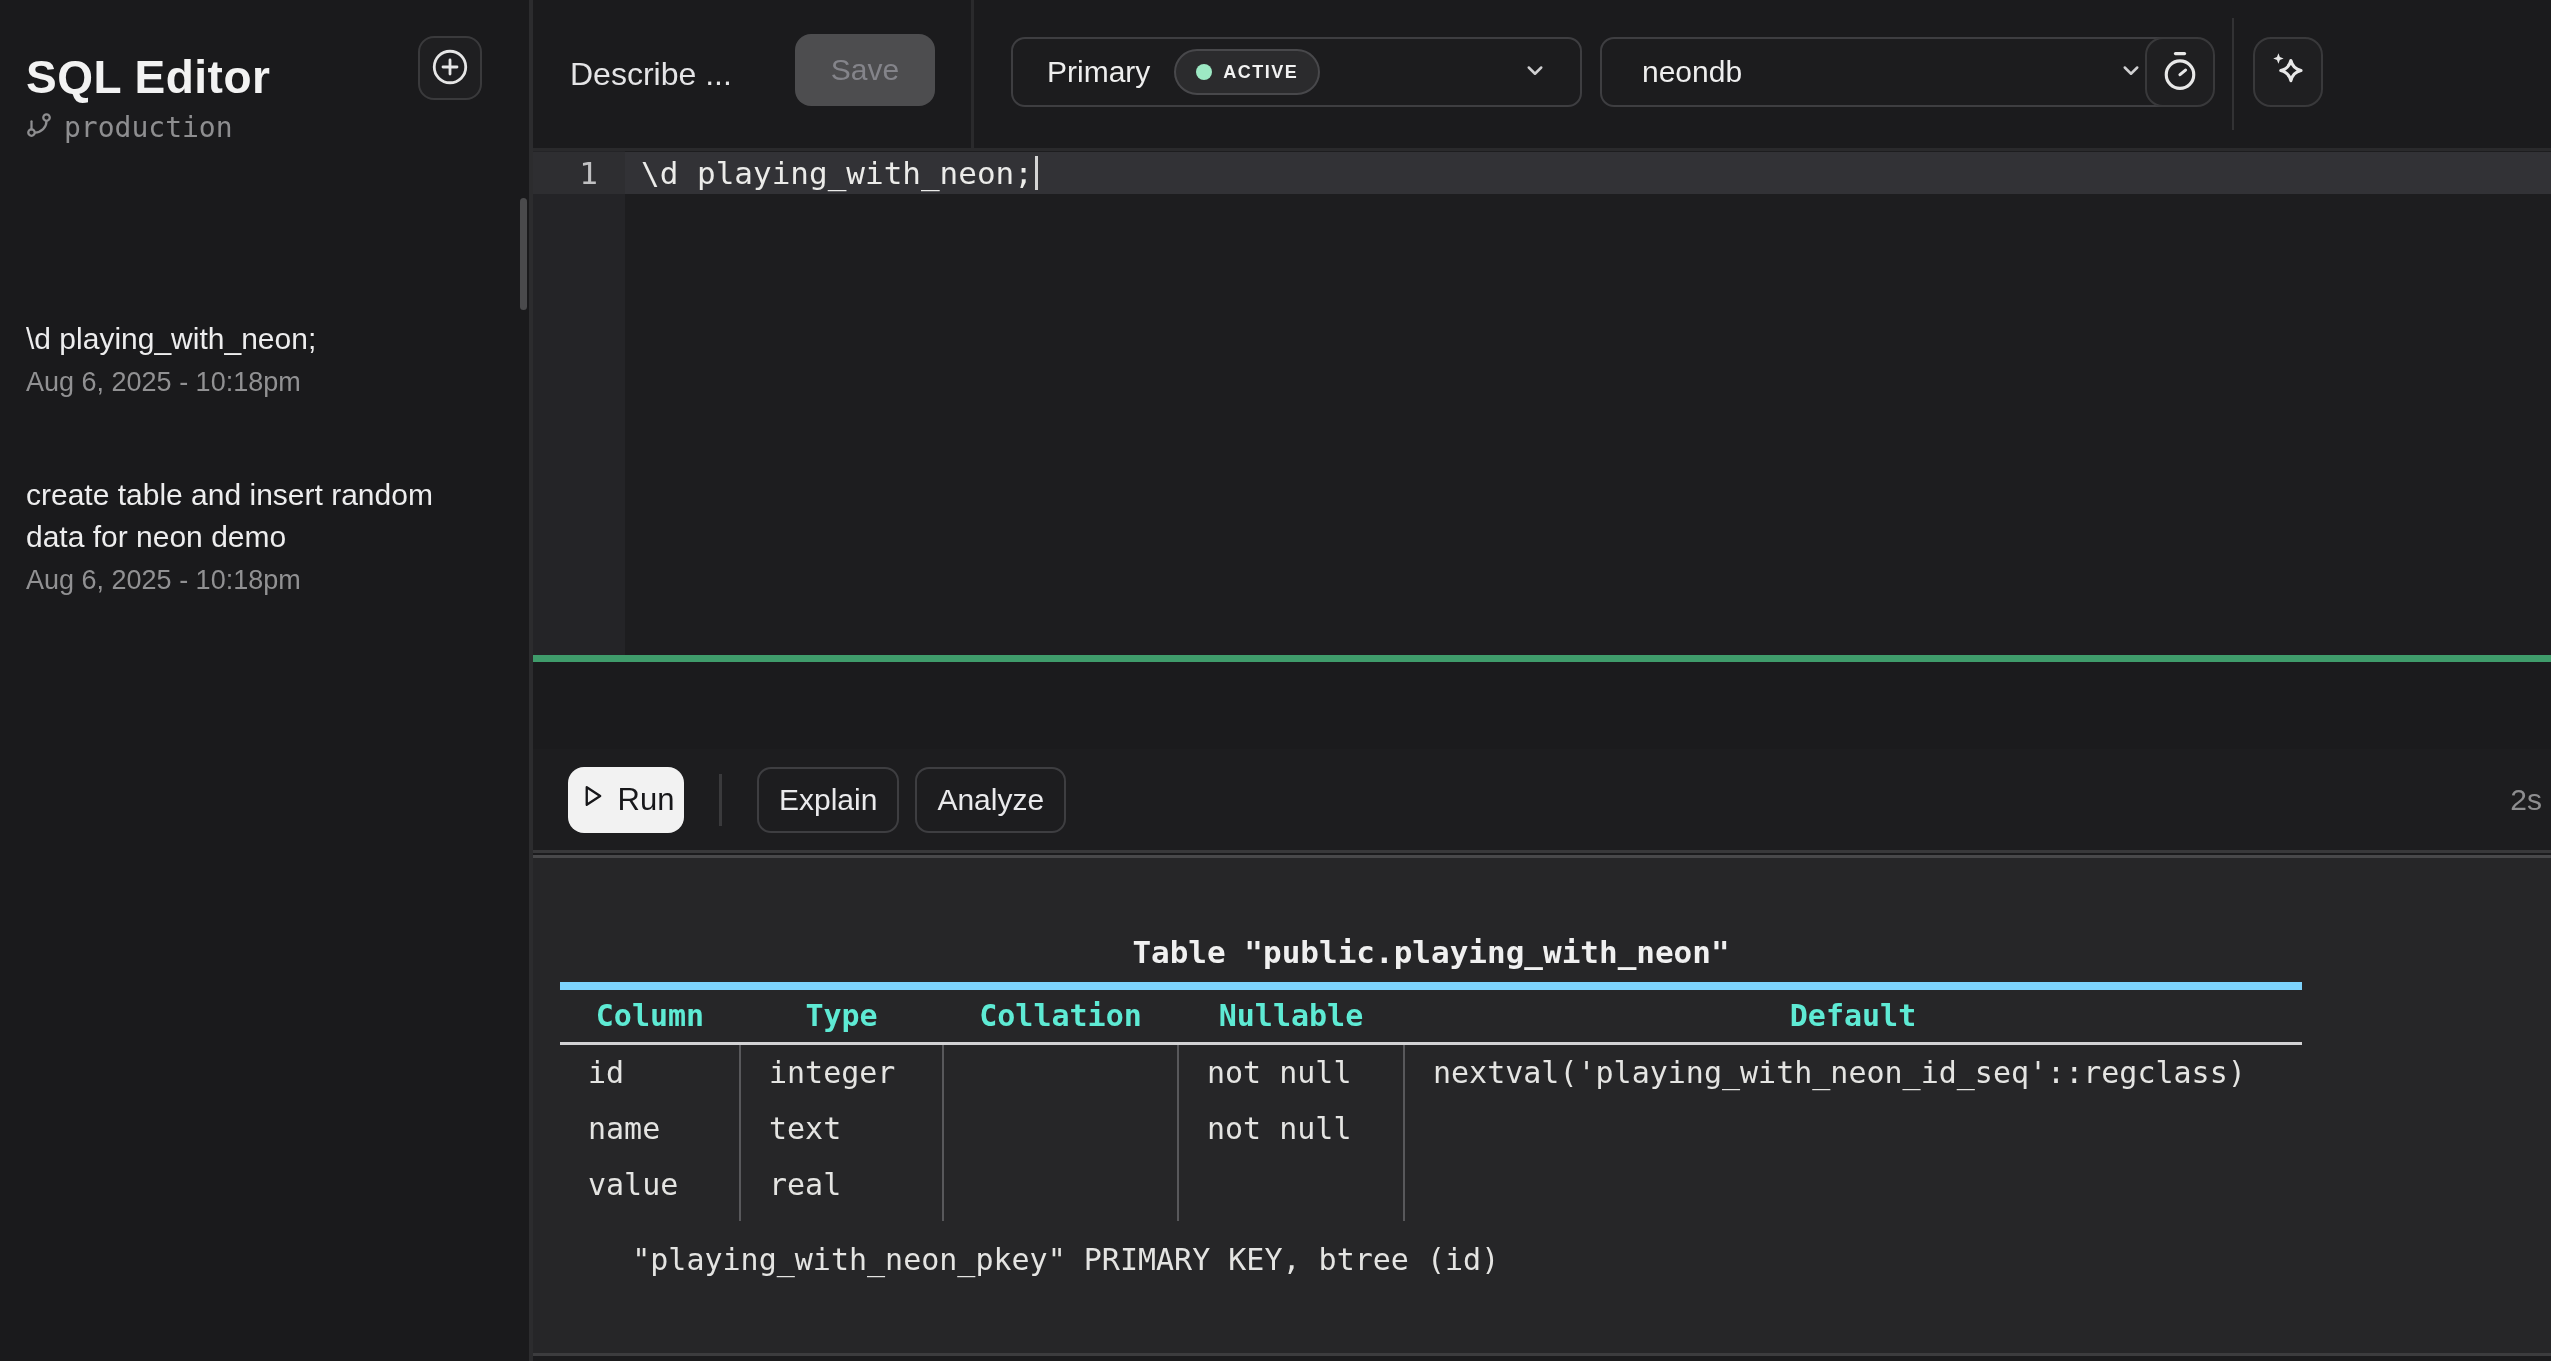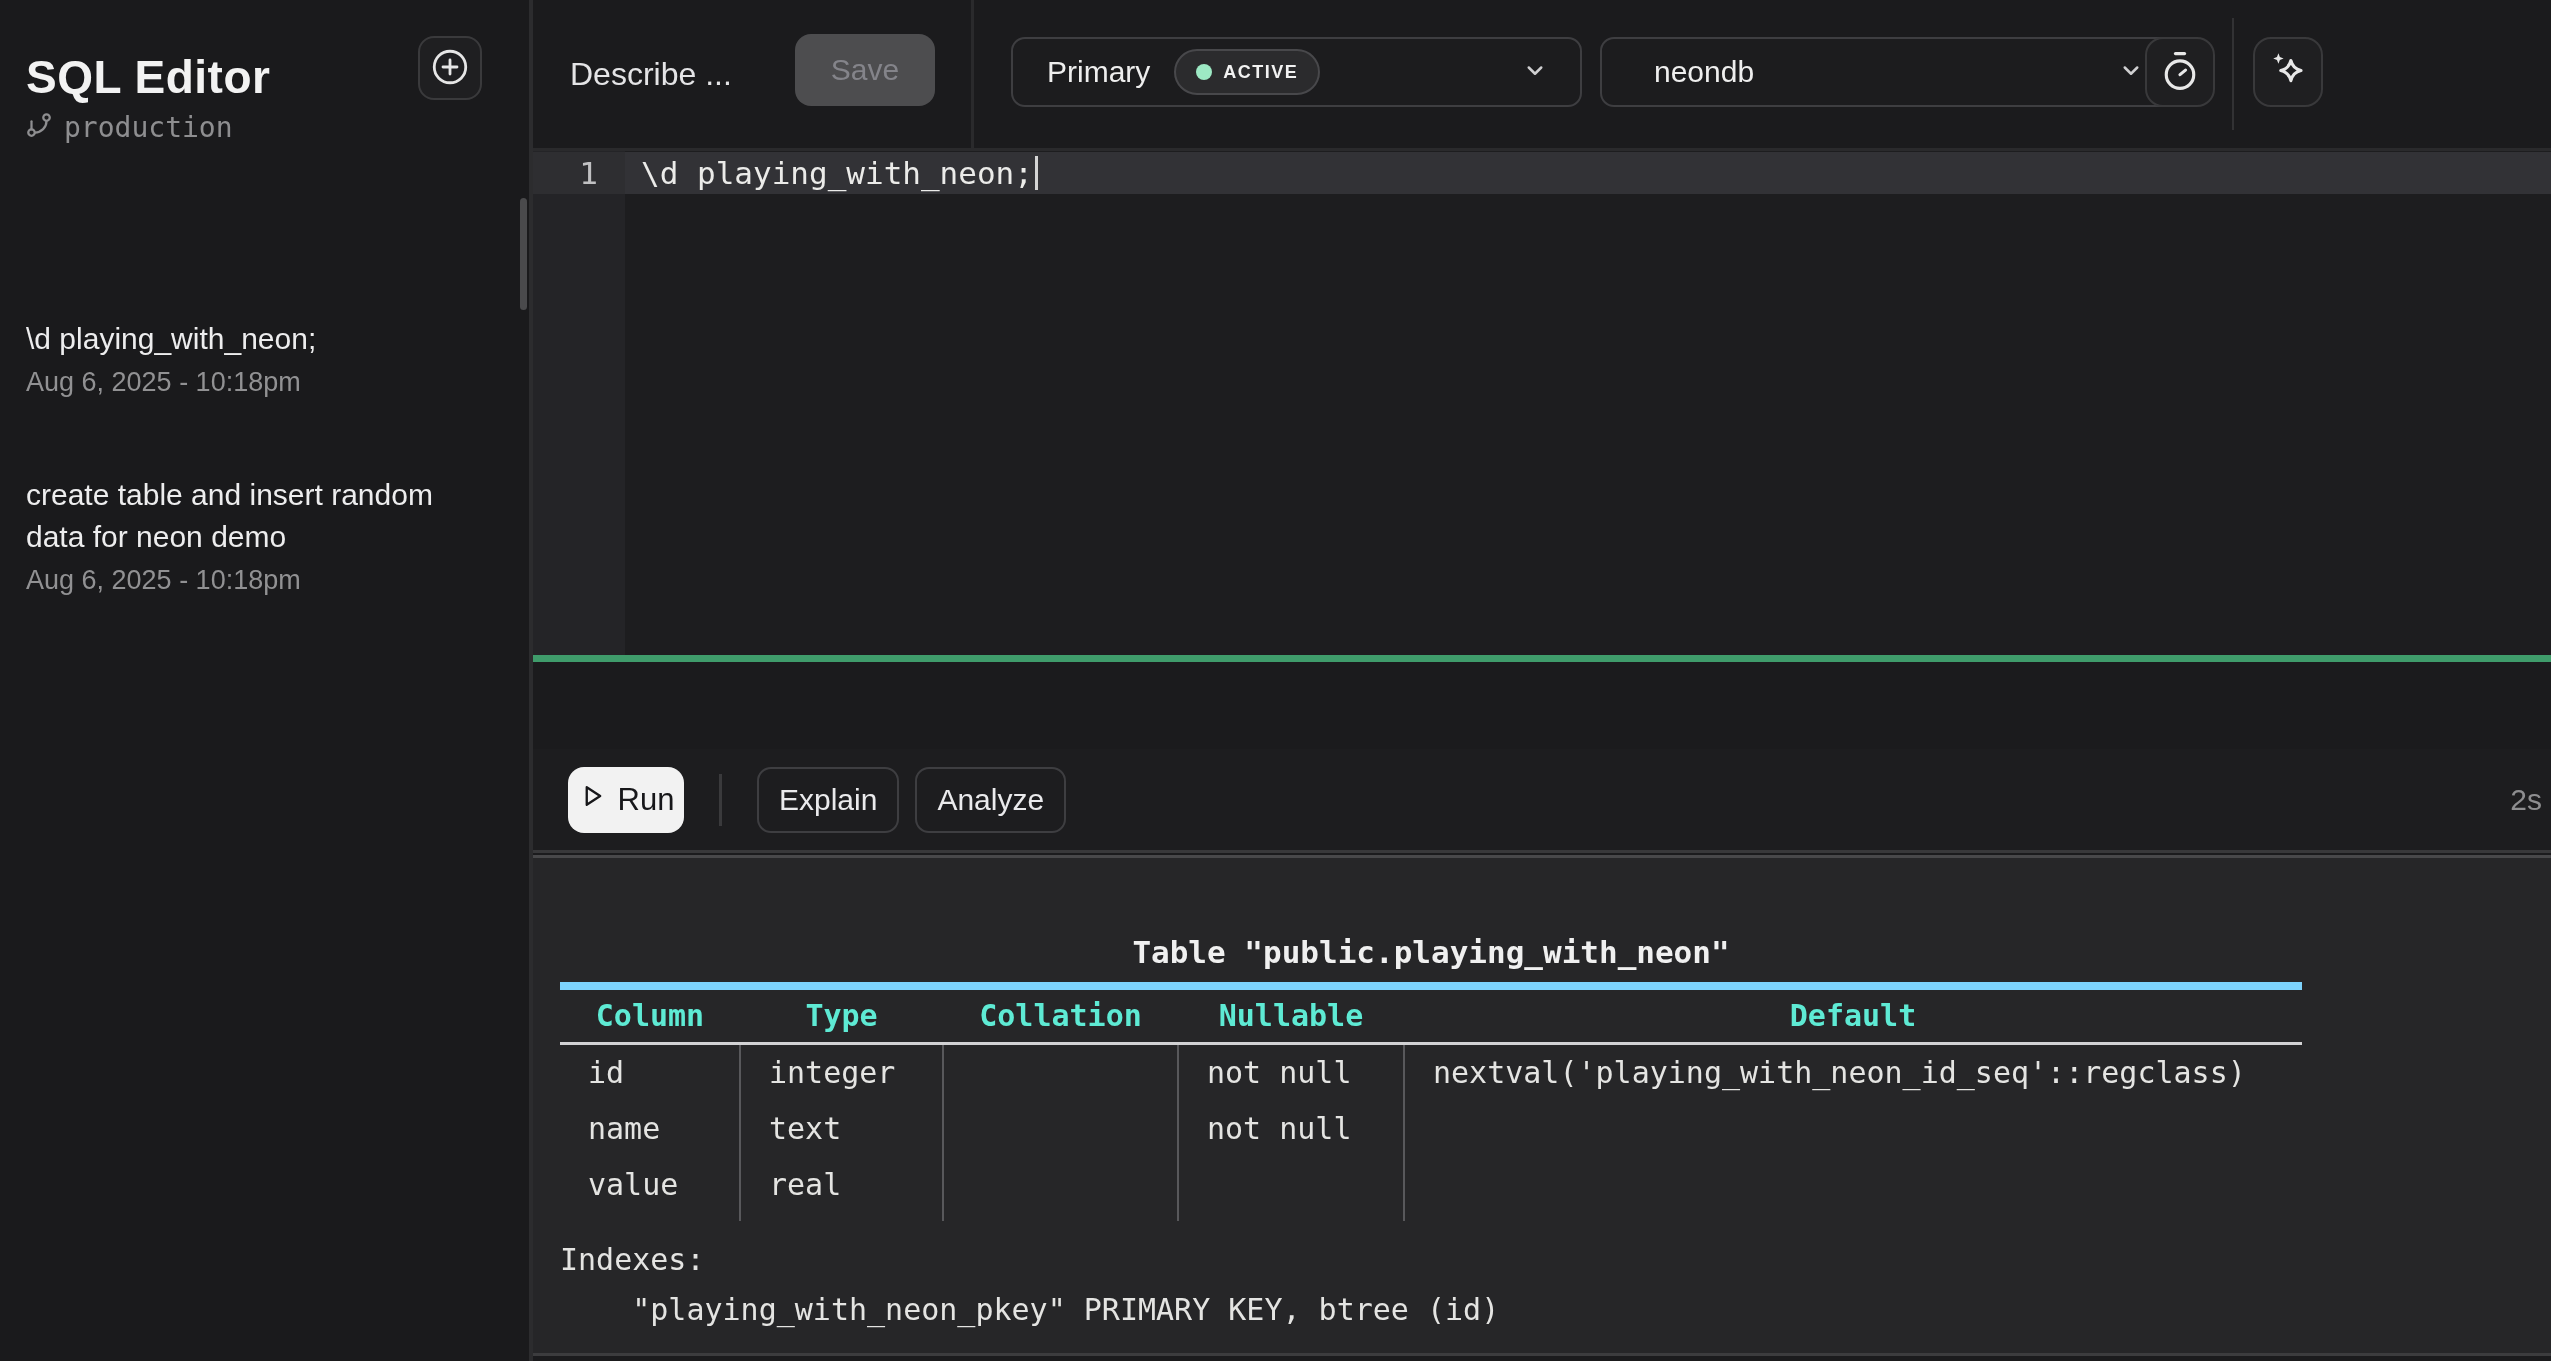--- a/index.html
+++ b/index.html
@@ -31,21 +31,21 @@
 
   
   .topbar { position:absolute; top:0; left:0; width:100%; height:151px; border-bottom:3px solid #2a2a2c; background:#1b1b1d; }
   .tab-title { position:absolute; left:37px; top:56px; font-size:32px; color:#e4e4e6; }
   .save-btn { position:absolute; left:262px; top:34px; width:140px; height:72px; border-radius:16px;
               background:#4d4d4f; border:none; color:#84848a; font-size:30px; font-family:inherit; }
   .topbar-divider { position:absolute; left:438px; top:0; width:3px; height:148px; background:#2a2a2c; }
   .select-box { position:absolute; top:37px; height:70px; border:2px solid #3e3e41; border-radius:14px;
                 display:flex; align-items:center; background:#1c1c1e; }
   .select-primary { left:478px; width:571px; padding:0 30px 0 34px; }
-  .select-db { left:1067px; width:578px; padding:0 30px 0 52px;text-align:center; }
+  .select-db { left:1067px; width:578px; padding:0 30px 0 40px;text-align:center; }
   .select-label { font-size:30px; color:#eeeeee; }
   .status-pill { margin-left:24px; display:flex; align-items:center; gap:11px; border:2px solid #48484b;
                  background:#2b2b2d; border-radius:999px; height:46px; padding:0 20px; }
   .status-dot { width:16px; height:16px; border-radius:50%; background:#9de9c4; }
   .status-text { font-size:18px; font-weight:700; letter-spacing:1.5px; color:#f2f2f2; }
   .spacer { flex:1; }
   .icon-btn { position:absolute; top:37px; width:70px; height:70px; border-radius:18px; border:2px solid #39393b;
               background:#1f1f21; display:flex; align-items:center; justify-content:center; }
   .timer-btn { left:1612px; }
   .sparkle-btn { left:1720px; }
@@ -256,19 +256,18 @@
           <tr>
             <td>value</td>
             <td>real</td>
             <td></td>
             <td></td>
             <td></td>
           </tr>
         </tbody>
       </table>
       <div class="result-footer">
-        <div>Indexes:</div>
         <div>    "playing_with_neon_pkey" PRIMARY KEY, btree (id)</div>
       </div>
     </div>
 
   </div>
 </div>
 
 </body></html>

